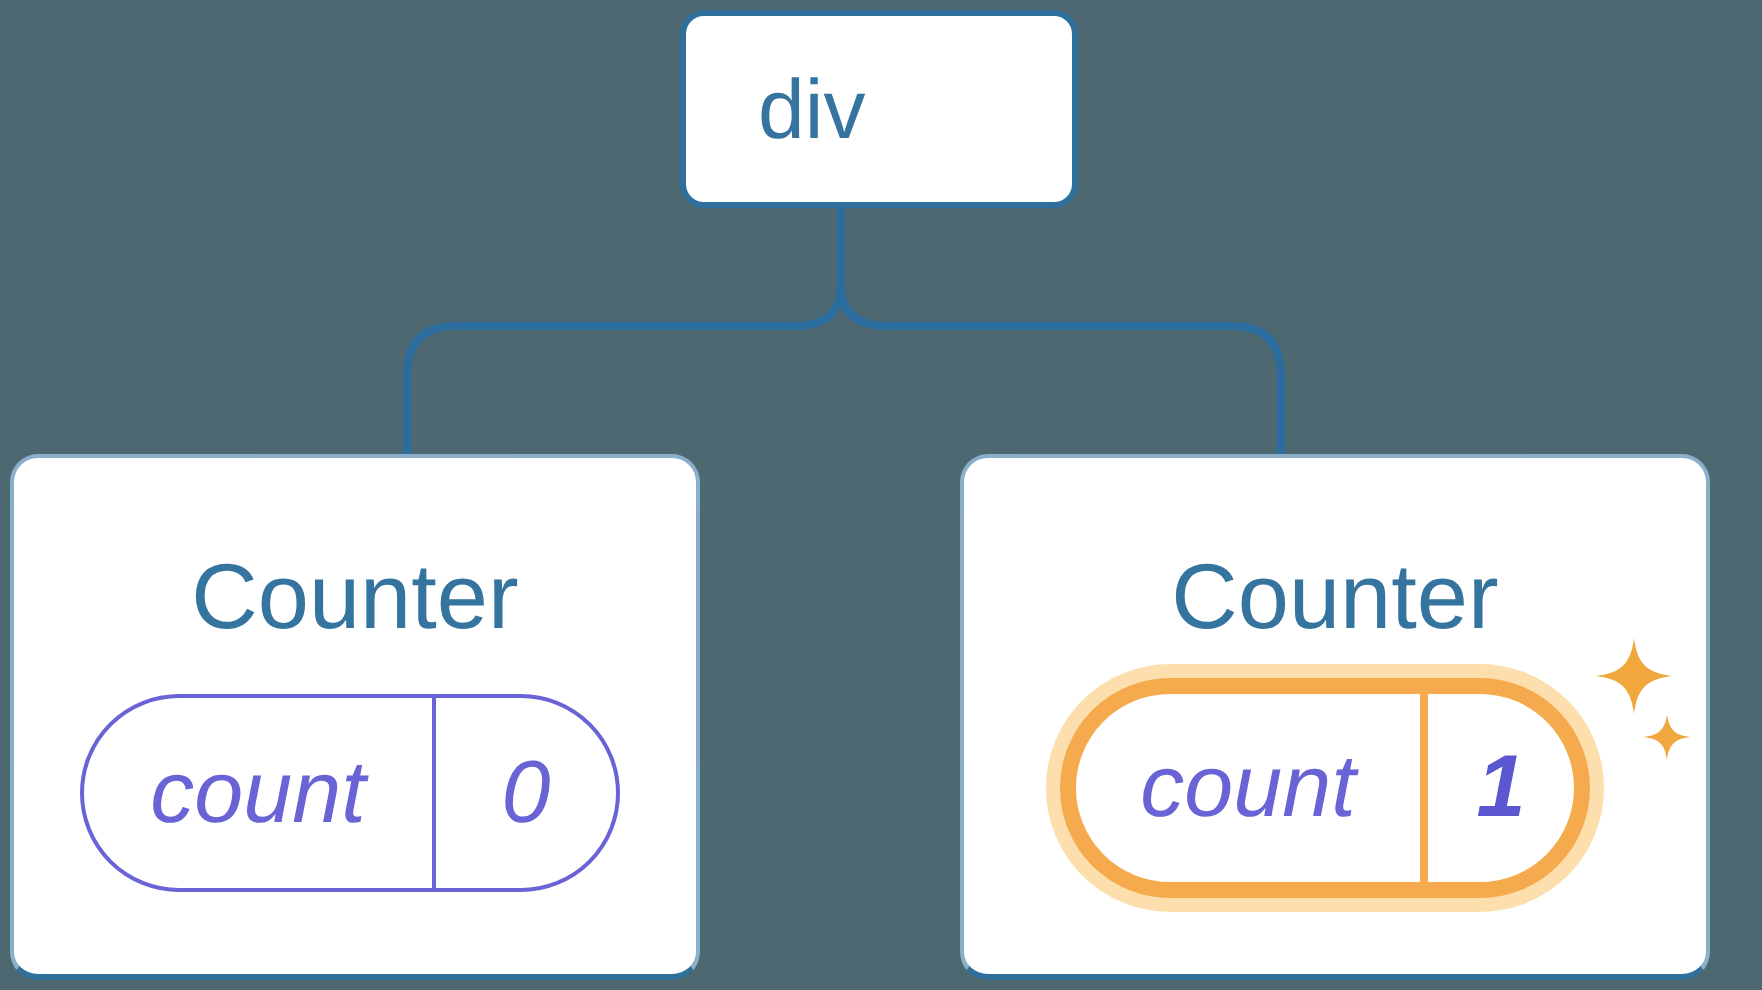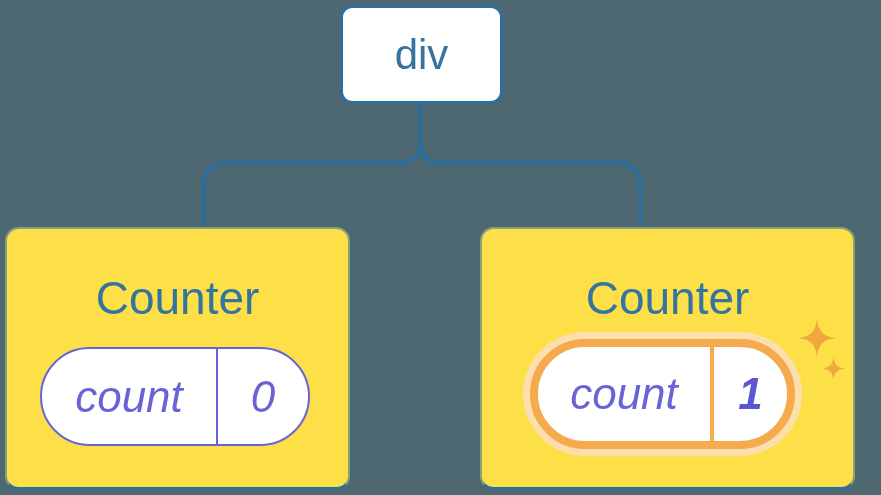--- a/index.html
+++ b/index.html
@@ -21,30 +21,31 @@
   }
 
   
   .root-node {
     position: absolute;
     left: 340px; top: 5px;
     width: 157px; height: 93px;
     background: #fff;
     border: 3px solid var(--node_border, #2e6f9c);
     border-radius: 12px;
-    display: flex; align-items: center; justify-content: center;
+    display: flex; align-items: center; justify-content: flex-start;
     font-size: 42px;
     color: var(--label_blue, #35749f);
+    padding-left: 36px;
   }
 
   
   .card {
     position: absolute;
     top: 227px; height: 258px;
-    background: #fde047;
+    background: #ffffff;
     border: 2px solid rgba(43, 109, 158, 0.55);
     border-bottom: 3px solid var(--node_border, #2e6f9c);
     border-radius: 14px;
   }
   .card.left  { left: 5px;   width: 341px; }
   .card.right { left: 480px; width: 371px; }
 
   .card-title {
     position: absolute;
     left: 0; top: 42px; width: 100%;

